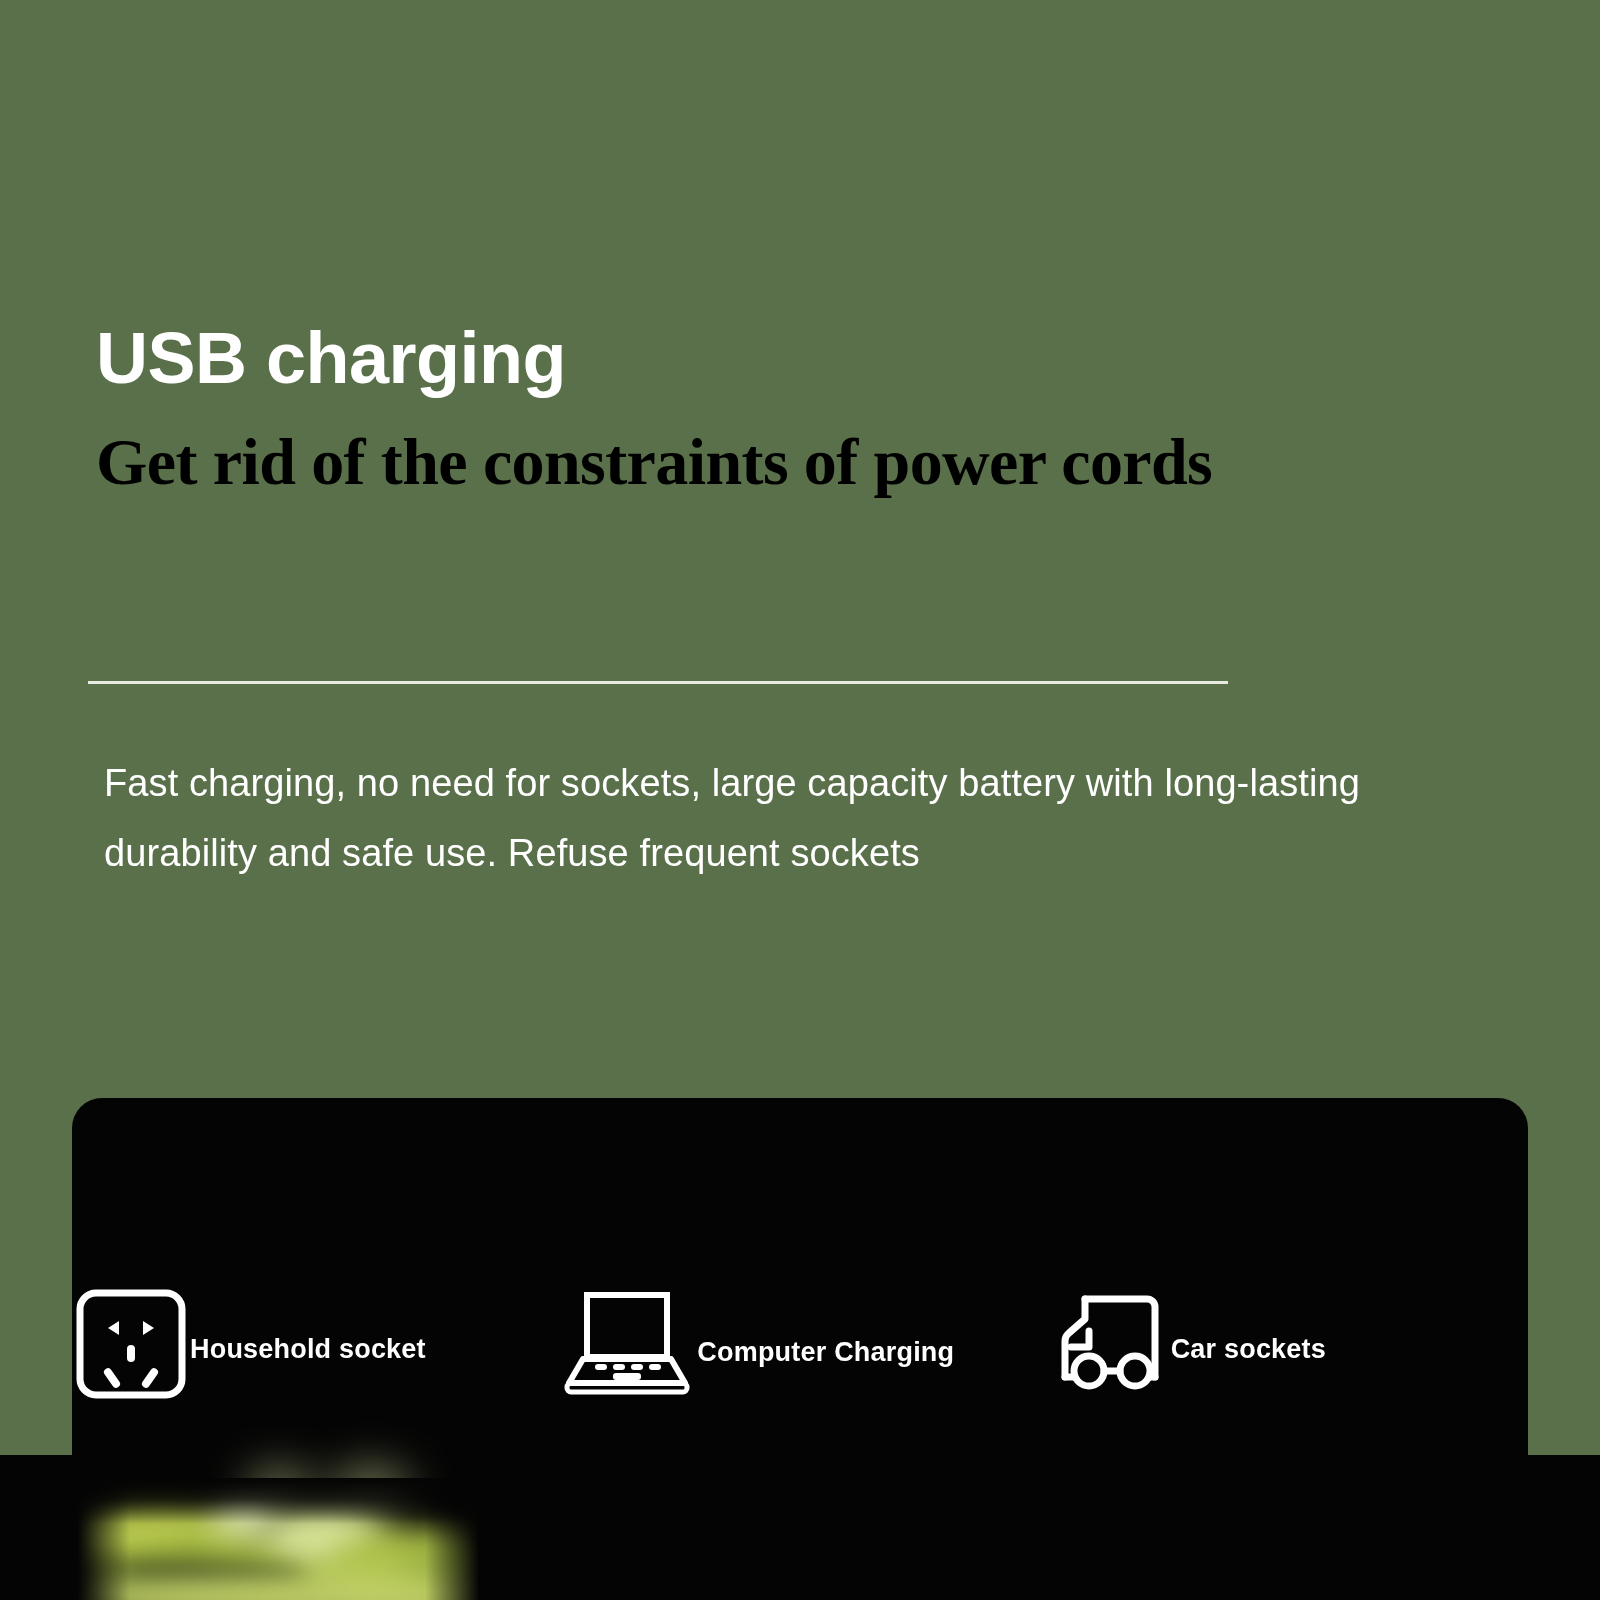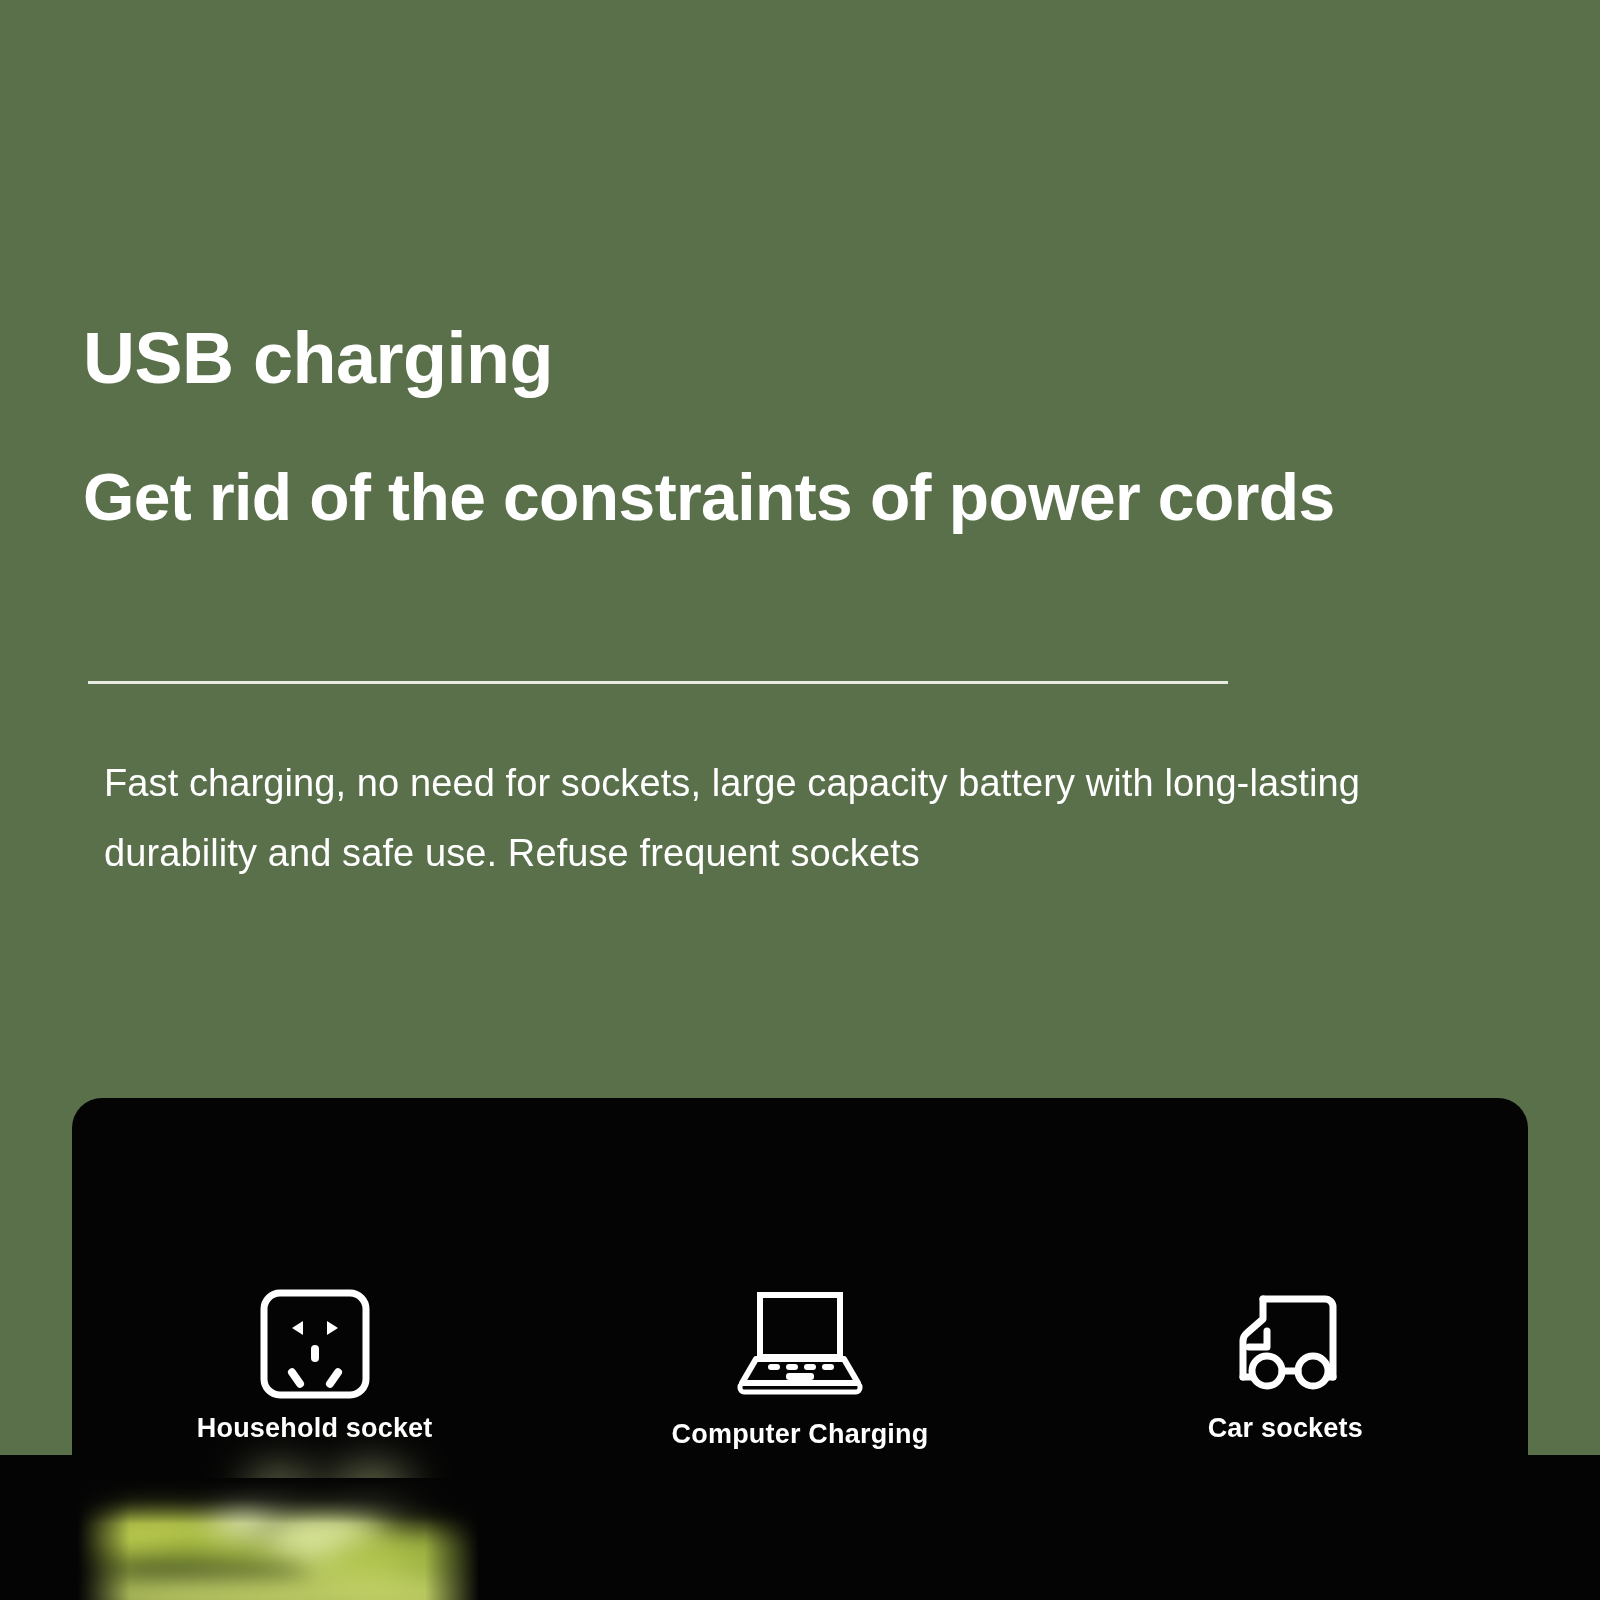--- a/index.html
+++ b/index.html
@@ -13,40 +13,41 @@
   #stage {
     position:relative;
     width:1600px; height:1600px;
     background:#59704a;
     overflow:hidden;
   }
 
   
   #heading-block {
     position:absolute;
-    left:83px;
+    left:96px;
     top:318px;
     width:1460px;
   }
   .title-main {
     font-size:72px;
     font-weight:700;
     color:#ffffff;
     line-height:1.12;
     letter-spacing:-0.5px;
     white-space:nowrap;
   }
   .title-sub {
     font-size:66px;
     font-weight:700;
-    color:#ffffff;
+    color:#000000;
     line-height:1.12;
     letter-spacing:-0.6px;
-    margin-top:62px;
+    margin-top:26px;
     white-space:nowrap;
+    font-family:Liberation Serif, serif;
   }
 
   
   #divider {
     position:absolute;
     left:88px;
     top:681px;
     width:1140px;
     height:3px;
     background:#e7ebe2;
@@ -90,21 +91,21 @@
     position:absolute;
     left:72px;
     top:1285px;
     width:1456px;
     display:flex;
     z-index:5;
   }
   .feature {
     flex:1 1 0;
     display:flex;
-    flex-direction:column;
+    flex-direction:row;
     align-items:center;
   }
   .feature-icon {
     height:110px;
     display:flex;
     align-items:flex-start;
     justify-content:center;
   }
   .feature-icon svg { display:block; }
   .feature-label {

